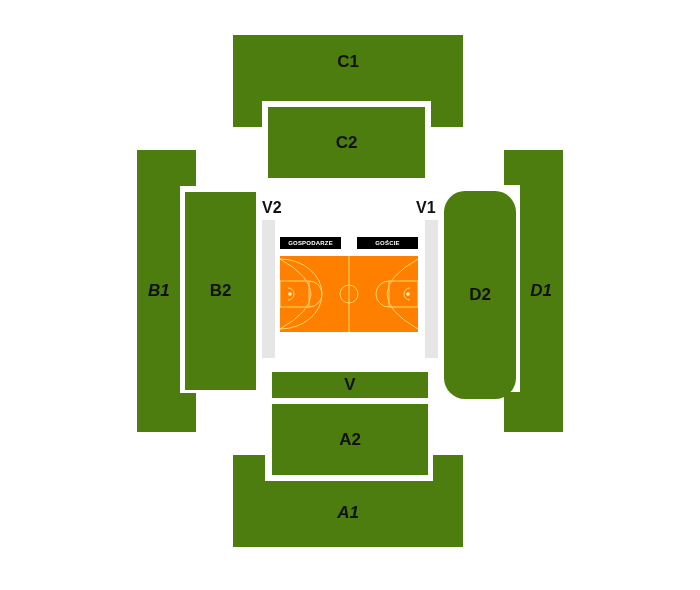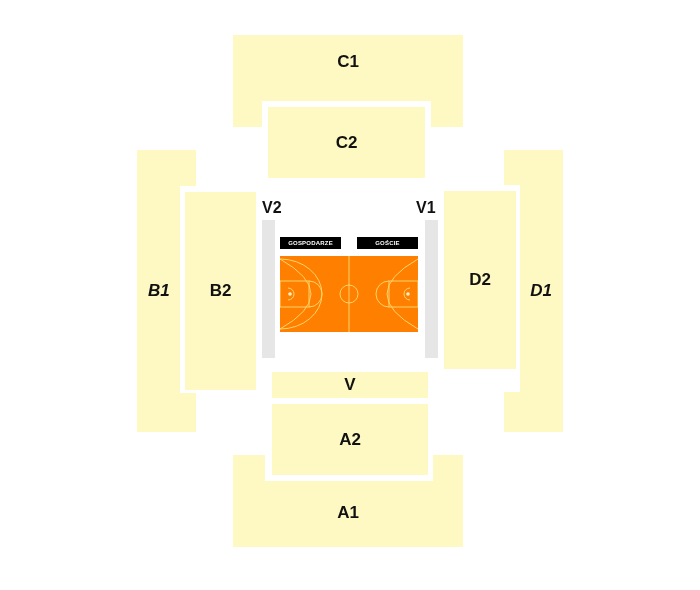--- a/index.html
+++ b/index.html
@@ -1,18 +1,18 @@
 <!DOCTYPE html>
 <html><head>
   <meta charset="utf-8">
   <style>
     html, body { margin: 0; padding: 0; background: #ffffff; }
     body { width: 700px; height: 590px; position: relative; overflow: hidden;
            font-family: "Liberation Sans", sans-serif; }
-    .sec { position: absolute; background: #fef9c3; display: flex;
+    .sec { position: absolute; background: #4d7c0f; display: flex;
            align-items: center; justify-content: center; cursor: pointer; }
     .sec span { font-weight: bold; font-size: 17px; color: #111; }
     .gap { position: absolute; background: #ffffff; }
     .lbl { position: absolute; font-weight: bold; font-size: 16px; color: #111; }
     .team { position: absolute; background: #000; color: #fff; font-size: 6px;
             font-weight: bold; display: flex; align-items: center; justify-content: center;
             letter-spacing: 0.2px; }
     .strip { position: absolute; background: #e6e6e6; }
     #court { position: absolute; left: 280px; top: 256px; }
   </style>
@@ -35,21 +35,21 @@
 
 <div class="sec" style="left:185px;top:192px;width:71px;height:198px;">
   <span>B2</span>
 </div>
 
 <div class="sec" style="left:504px;top:150px;width:59px;height:282px;justify-content:flex-end;">
   <span style="margin-right:11px;font-style:italic;">D1</span>
 </div>
 <div class="gap" style="left:438px;top:185px;width:82px;height:207px;"></div>
 
-<div class="sec" style="left:444px;top:191px;width:72px;height:178px;">
+<div class="sec" style="left:444px;top:191px;width:72px;height:208px;border-radius:21px;">
   <span>D2</span>
 </div>
 
 <div class="lbl" style="left:262px;top:199px;">V2</div>
 <div class="strip" style="left:262px;top:220px;width:13px;height:138px;"></div>
 <div class="lbl" style="left:416px;top:199px;">V1</div>
 <div class="strip" style="left:425px;top:220px;width:13px;height:138px;"></div>
 
 <div class="team" style="left:280px;top:237px;width:61px;height:12px;">GOSPODARZE</div>
 <div class="team" style="left:357px;top:237px;width:61px;height:12px;">GOŚCIE</div>
@@ -76,19 +76,19 @@
   </g>
   <circle cx="10" cy="38" r="1.8" fill="#fff1c8"></circle>
   <circle cx="128" cy="38" r="1.8" fill="#fff1c8"></circle>
 </svg>
 
 <div class="sec" style="left:272px;top:372px;width:156px;height:26px;">
   <span>V</span>
 </div>
 
 <div class="sec" style="left:233px;top:455px;width:230px;height:92px;align-items:flex-end;">
-  <span style="margin-bottom:24px;">A1</span>
+  <span style="margin-bottom:24px;font-style:italic;">A1</span>
 </div>
 <div class="gap" style="left:265px;top:453px;width:168px;height:28px;"></div>
 
 <div class="sec" style="left:272px;top:404px;width:156px;height:71px;">
   <span>A2</span>
 </div>
 
 </body></html>

